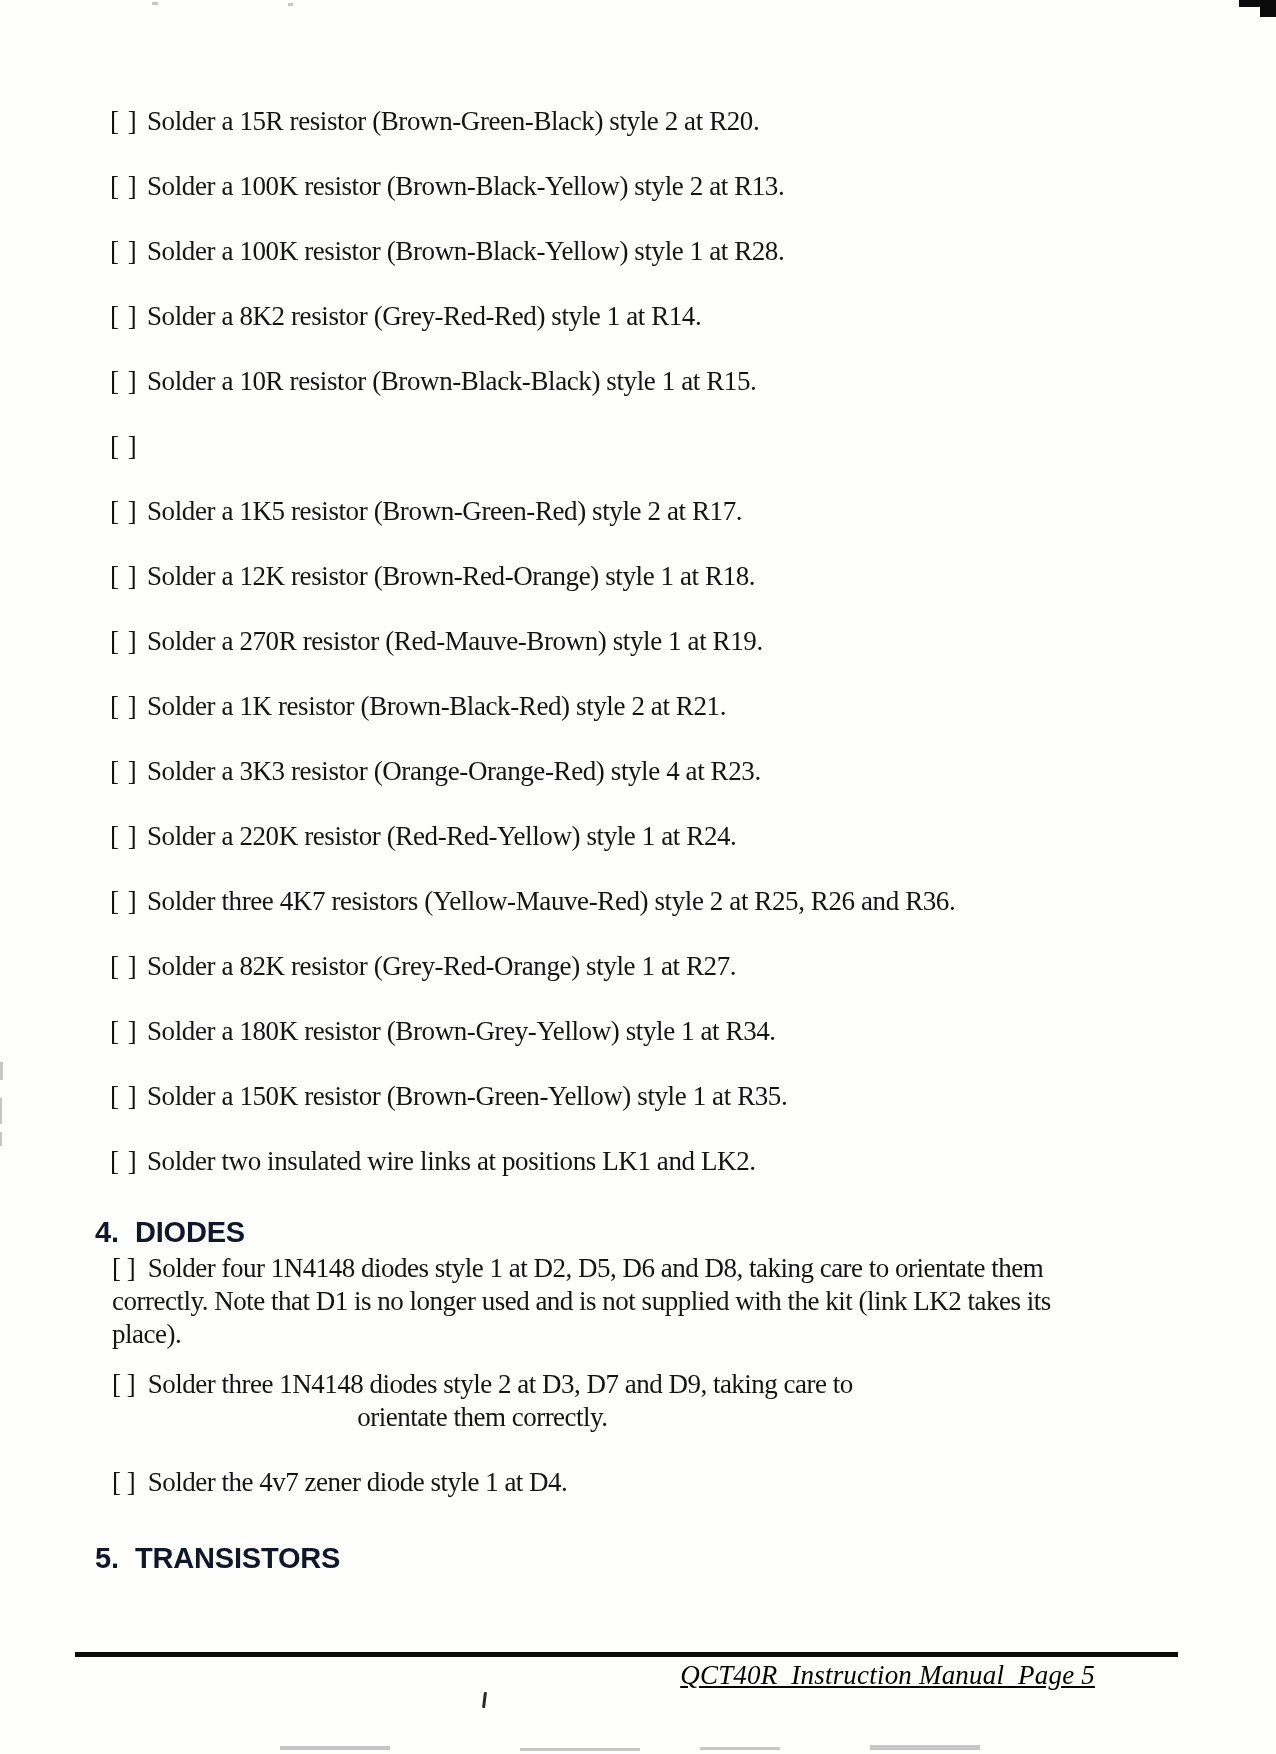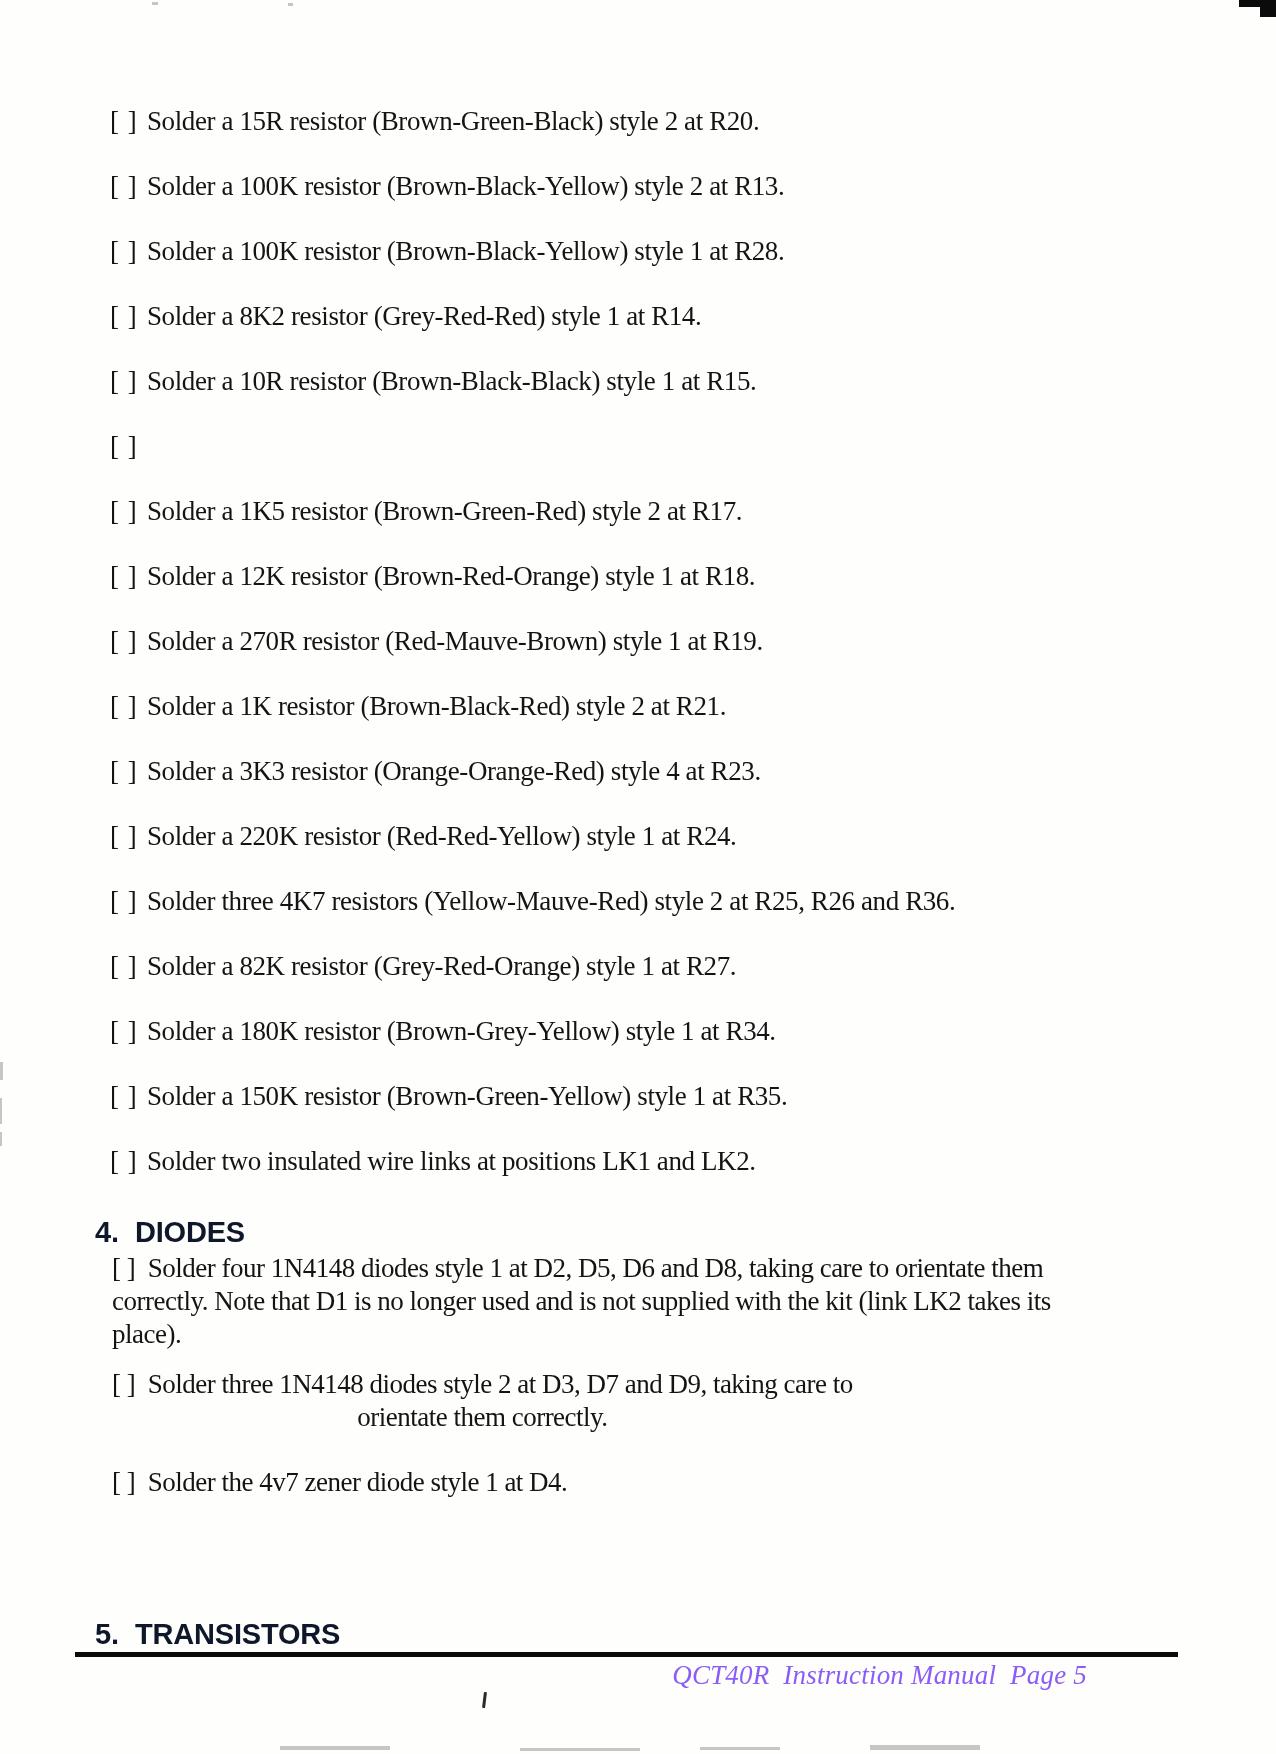--- a/index.html
+++ b/index.html
@@ -36,23 +36,23 @@
   .pline{
     font-size:27px;line-height:33px;letter-spacing:-0.5px;
     white-space:pre;
   }
   
   #footer-rule{
     position:absolute;top:1652px;left:75px;width:1103px;height:5px;
     background:#0b0b0b;
   }
   #page-footer{
-    position:absolute;top:1659px;right:189px;
+    position:absolute;top:1659px;right:181px;
     font-style:italic;font-size:27px;line-height:33px;
-    letter-spacing:0.2px;white-space:pre;color:#8b5cf6;
+    letter-spacing:0.2px;white-space:pre;color:#000000;text-decoration:underline;
   }
   
   .artifact{position:absolute;background:#0b0b0b;}
   .faint{position:absolute;background:#c6c6c6;}
   #tick-mark{
     position:absolute;left:483px;top:1692px;width:3px;height:16px;
     background:#2a2a2a;transform:rotate(7deg);border-radius:1px;
   }
 </style>
 </head>
@@ -147,21 +147,21 @@
 
   <div class="para" style="top:1368px;text-align:center;">
     <div class="pline">[ ]  Solder three 1N4148 diodes style 2 at D3, D7 and D9, taking care to</div>
     <div class="pline">orientate them correctly.</div>
   </div>
 
   <div class="para" style="top:1466px;">
     <div class="pline">[ ]  Solder the 4v7 zener diode style 1 at D4.</div>
   </div>
 
-  <div class="heading" style="top:1616px;">
+  <div class="heading" style="top:1540px;">
     <span class="num">5.</span><span class="ttl">TRANSISTORS</span>
   </div>
 
 
   <div id="footer-rule"></div>
   <div id="page-footer">QCT40R  Instruction Manual  Page 5</div>
   <div id="tick-mark"></div>
 
   <div class="faint" style="left:0;top:1062px;width:3px;height:18px;"></div>
   <div class="faint" style="left:0;top:1098px;width:2px;height:26px;"></div>

